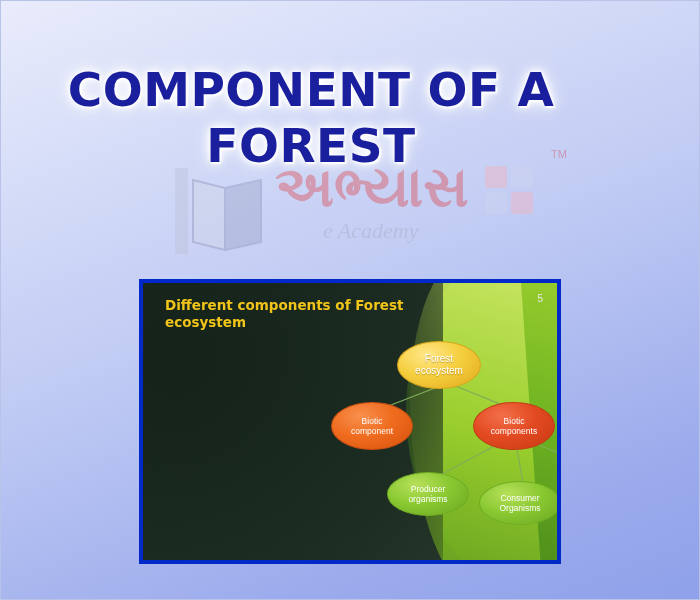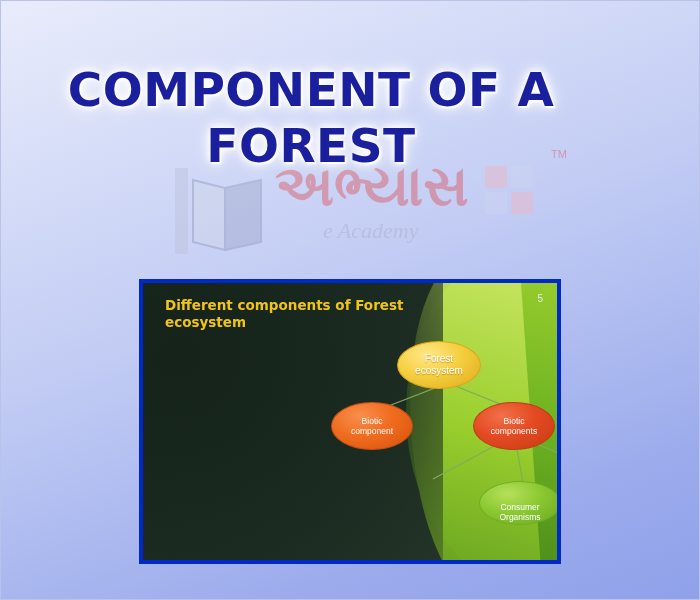--- a/index.html
+++ b/index.html
@@ -63,21 +63,21 @@
   }
   #watermark .wm-book {
     position: absolute;
     left: 18px; top: 14px;
     width: 104px; height: 96px;
   }
   #watermark .wm-text {
     position: absolute;
     left: 120px;
     top: 6px;
-    font-family: Liberation Serif, serif;
+    font-family: Liberation Sans, sans-serif;
     font-weight: bold;
     font-size: 56px;
     color: #e02a2a;
     opacity: 0.75;
     white-space: nowrap;
   }
   #watermark .wm-sub {
     position: absolute;
     left: 168px;
     top: 70px;
@@ -267,22 +267,26 @@
         <div class="node node-orange" style="left:188px; top:119px; width:82px; height:48px;">
           <span>Biotic
 component</span>
         </div>
 
         <div class="node node-red" style="left:330px; top:119px; width:82px; height:48px;justify-content:center;">
           <span>Biotic
 components</span>
         </div>
 
-
-        <div class="node node-green" style="left:336px; top:198px; width:82px; height:44px;align-items:flex-end;">
+        <div class="node node-green" style="left:244px; top:189px; width:82px; height:44px;">
+          <span>Producer
+organisms</span>
+        </div>
+
+        <div class="node node-green" style="left:336px; top:198px; width:82px; height:44px;">
           <span>Consumer
 Organisms</span>
         </div>
 
       </div>
     </div>
   </div>
 
 </div>
 

